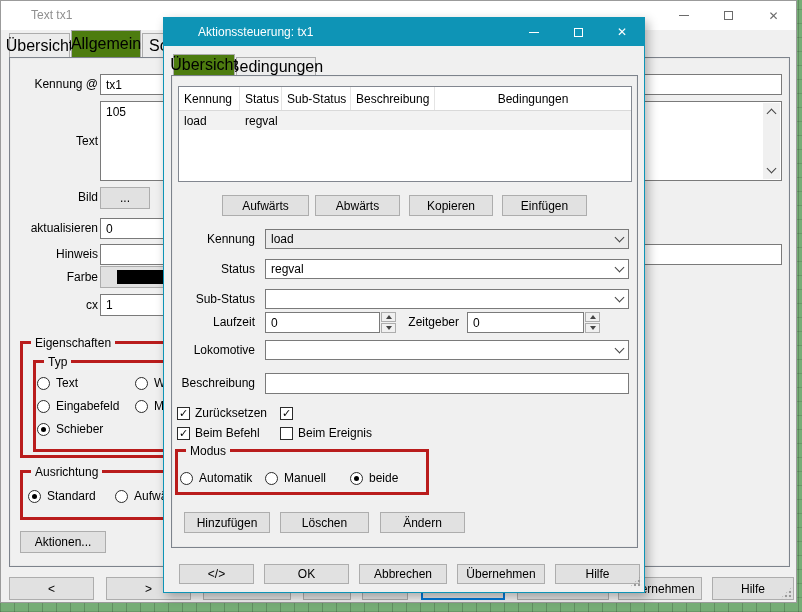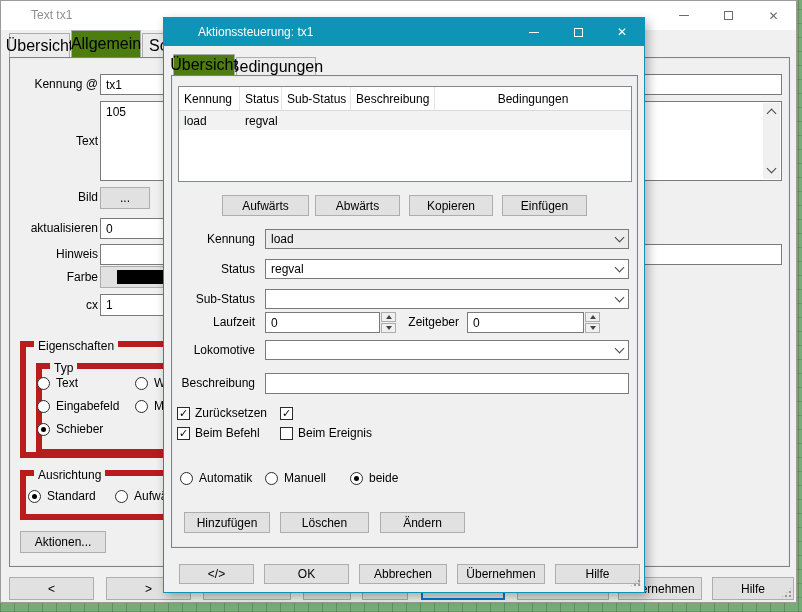--- a/index.html
+++ b/index.html
@@ -15,21 +15,21 @@
   .btn.focus{border:2px solid #0078d7;}
   .field{position:absolute;background:#fff;border:1px solid #7a7a7a;font-size:12px;color:#000;
          display:flex;align-items:center;padding:0 5px;overflow:hidden;white-space:nowrap;}
   .combo{justify-content:space-between;}
   .combo .val{overflow:hidden;}
   .chev{width:7px;height:7px;border-right:1.4px solid #444;border-bottom:1.4px solid #444;
         transform:rotate(45deg);margin-top:-4px;flex:none;}
   .chev.up{transform:rotate(-135deg);margin-top:4px;}
   .panel{position:absolute;background:#f0f0f0;border:1px solid #7d838c;
          box-shadow:inset 0 0 0 1px #e9e9e9;}
-  .group{position:absolute;border:6px solid #b91c1c;}
+  .group{position:absolute;border:3px solid #b91c1c;}
   .gtitle{position:absolute;top:-8px;left:8px;background:#f0f0f0;padding:0 4px;font-size:12px;white-space:nowrap;}
   .tab{position:absolute;background:#ececec;border:1px solid #acacac;border-bottom:none;
        font-size:16px;display:flex;align-items:center;justify-content:center;white-space:nowrap;}
   .tab.sel{background:#4d7c0f;z-index:3;}
   .radio{position:absolute;width:13px;height:13px;border:1px solid #2b2b2b;border-radius:50%;background:#fff;}
   .radio.on::after{content:"";position:absolute;left:3px;top:3px;width:5px;height:5px;border-radius:50%;background:#000;}
   .chkbox{position:absolute;width:13px;height:13px;border:1px solid #2b2b2b;background:#fff;
           display:flex;align-items:center;justify-content:center;font-size:11px;line-height:11px;color:#000;}
   .rlabel{position:absolute;font-size:12px;line-height:16px;white-space:nowrap;}
   .spin{position:absolute;width:15px;display:flex;flex-direction:column;}
@@ -276,20 +276,23 @@
       <span class="chkbox" style="left:108px;top:331px;">
           <span>✓</span>
         </span>
       <span class="chkbox" style="left:5px;top:351px;">
           <span>✓</span>
         </span>
       <span class="rlabel" style="left:23px;top:349px;">Beim Befehl</span>
       <span class="chkbox" style="left:108px;top:351px;"></span>
       <span class="rlabel" style="left:126px;top:349px;">Beim Ereignis</span>
 
+      <div class="group" style="left:3px;top:373px;width:254px;height:46px;">
+        <span class="gtitle">Modus</span>
+      </div>
       <span class="radio" style="left:8px;top:396px;"></span>
       <span class="rlabel" style="left:27px;top:394px;">Automatik</span>
       <span class="radio" style="left:93px;top:396px;"></span>
       <span class="rlabel" style="left:112px;top:394px;">Manuell</span>
       <span class="radio on" style="left:178px;top:396px;"></span>
       <span class="rlabel" style="left:197px;top:394px;">beide</span>
 
       <div class="btn" style="left:12px;top:436px;width:86px;height:21px;">Hinzufügen</div>
       <div class="btn" style="left:108px;top:436px;width:89px;height:21px;">Löschen</div>
       <div class="btn" style="left:208px;top:436px;width:85px;height:21px;">Ändern</div>

